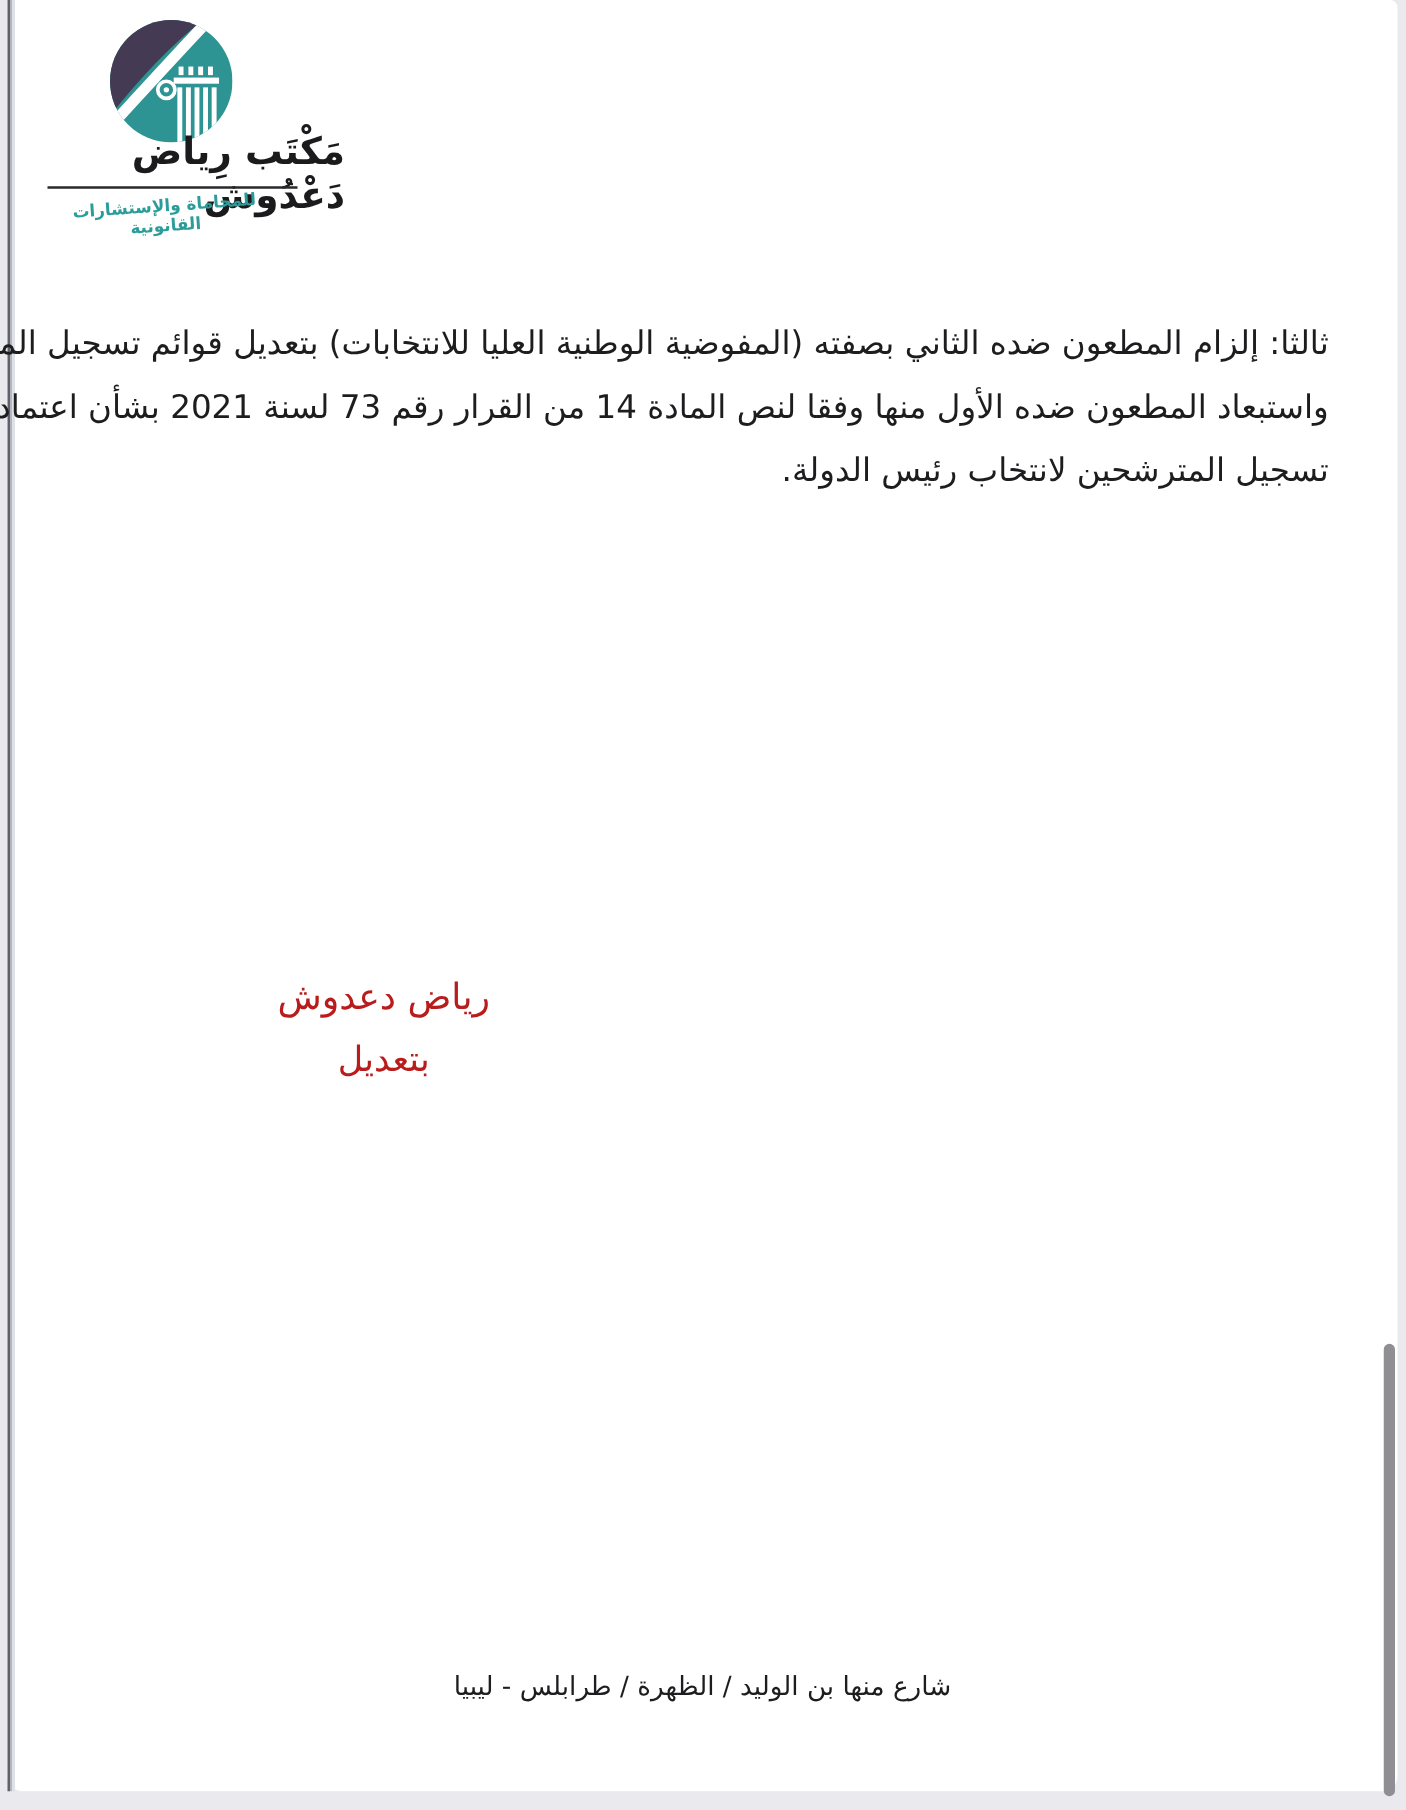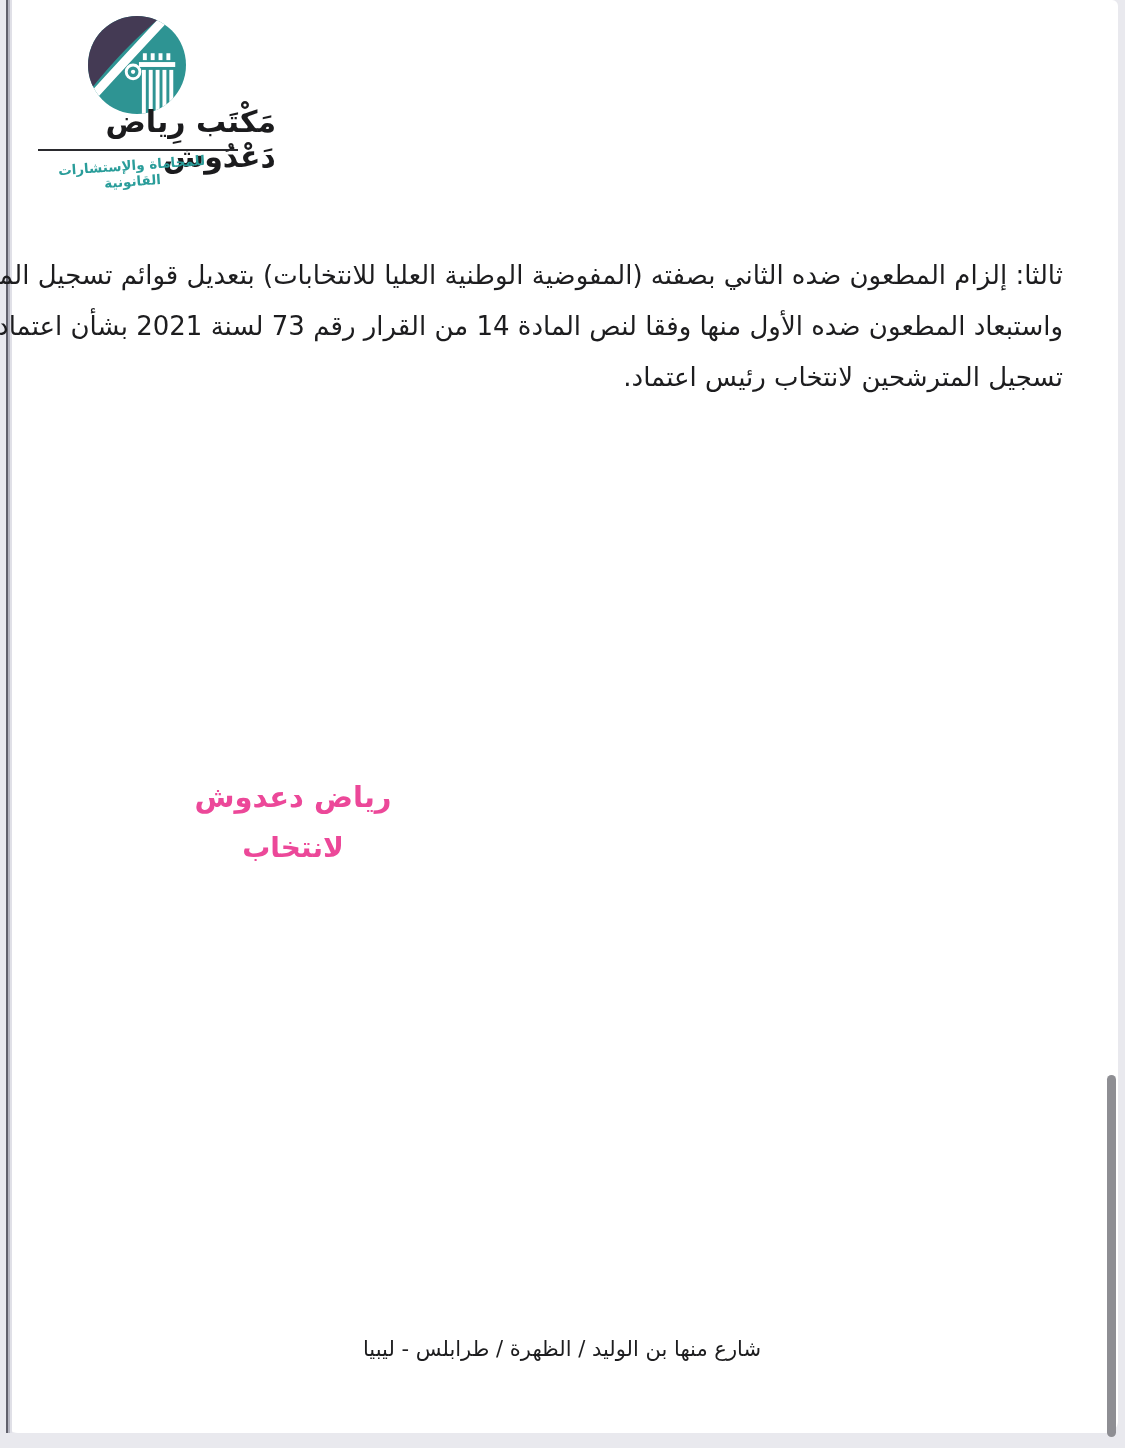--- a/index.html
+++ b/index.html
@@ -52,22 +52,22 @@
     direction: rtl;
     font-size: 26px; color: #1d1d1f;
     line-height: 51px;
   }
   .para-line { width: 100%; white-space: nowrap; }
   .para-line.justified { text-align: justify; text-align-last: justify; }
   .para-line.last { text-align: right; }
 
   
   .signature-block {
-    position: absolute; left: 152px; top: 780px; width: 270px;
-    direction: rtl; text-align: center; color: #ec4899; font-weight: bold;
+    position: absolute; left: 166px; top: 780px; width: 270px;
+    direction: rtl; text-align: center; color: #b91c1c;
   }
   .signature-name { font-size: 29px; }
   .signature-title { font-size: 28px; margin-top: 17px; }
 
   
   .footer-address {
     position: absolute; left: 0; top: 1337px; width: 100%;
     direction: rtl; text-align: center;
     font-size: 21px; color: #1d1d1f;
   }
@@ -119,26 +119,26 @@
         </svg>
       </div>
       <div class="logo-title" dir="rtl">مَكْتَب رِياض دَعْدُوش</div>
       <div class="logo-divider"></div>
       <div class="logo-subtitle" dir="rtl">للمحاماة والإستشارات القانونية</div>
     </div>
 
     <div class="body-paragraph" dir="rtl">
       <div class="para-line justified">ثالثا:  إلزام المطعون ضده الثاني بصفته (المفوضية الوطنية العليا للانتخابات) بتعديل قوائم تسجيل المترشحين</div>
       <div class="para-line justified">واستبعاد المطعون ضده الأول منها وفقا لنص المادة 14 من القرار رقم 73 لسنة 2021 بشأن اعتماد لائحة</div>
-      <div class="para-line last">تسجيل المترشحين لانتخاب رئيس اعتماد.</div>
+      <div class="para-line last">تسجيل المترشحين لانتخاب رئيس الدولة.</div>
     </div>
 
     <div class="signature-block">
       <div class="signature-name" dir="rtl">رياض دعدوش</div>
-      <div class="signature-title" dir="rtl">لانتخاب</div>
+      <div class="signature-title" dir="rtl">بتعديل</div>
     </div>
 
     <div class="footer-address" dir="rtl">شارع منها بن الوليد / الظهرة / طرابلس - ليبيا</div>
 
   </div>
 
   <div class="scrollbar-thumb"></div>
 
 </div>
 

